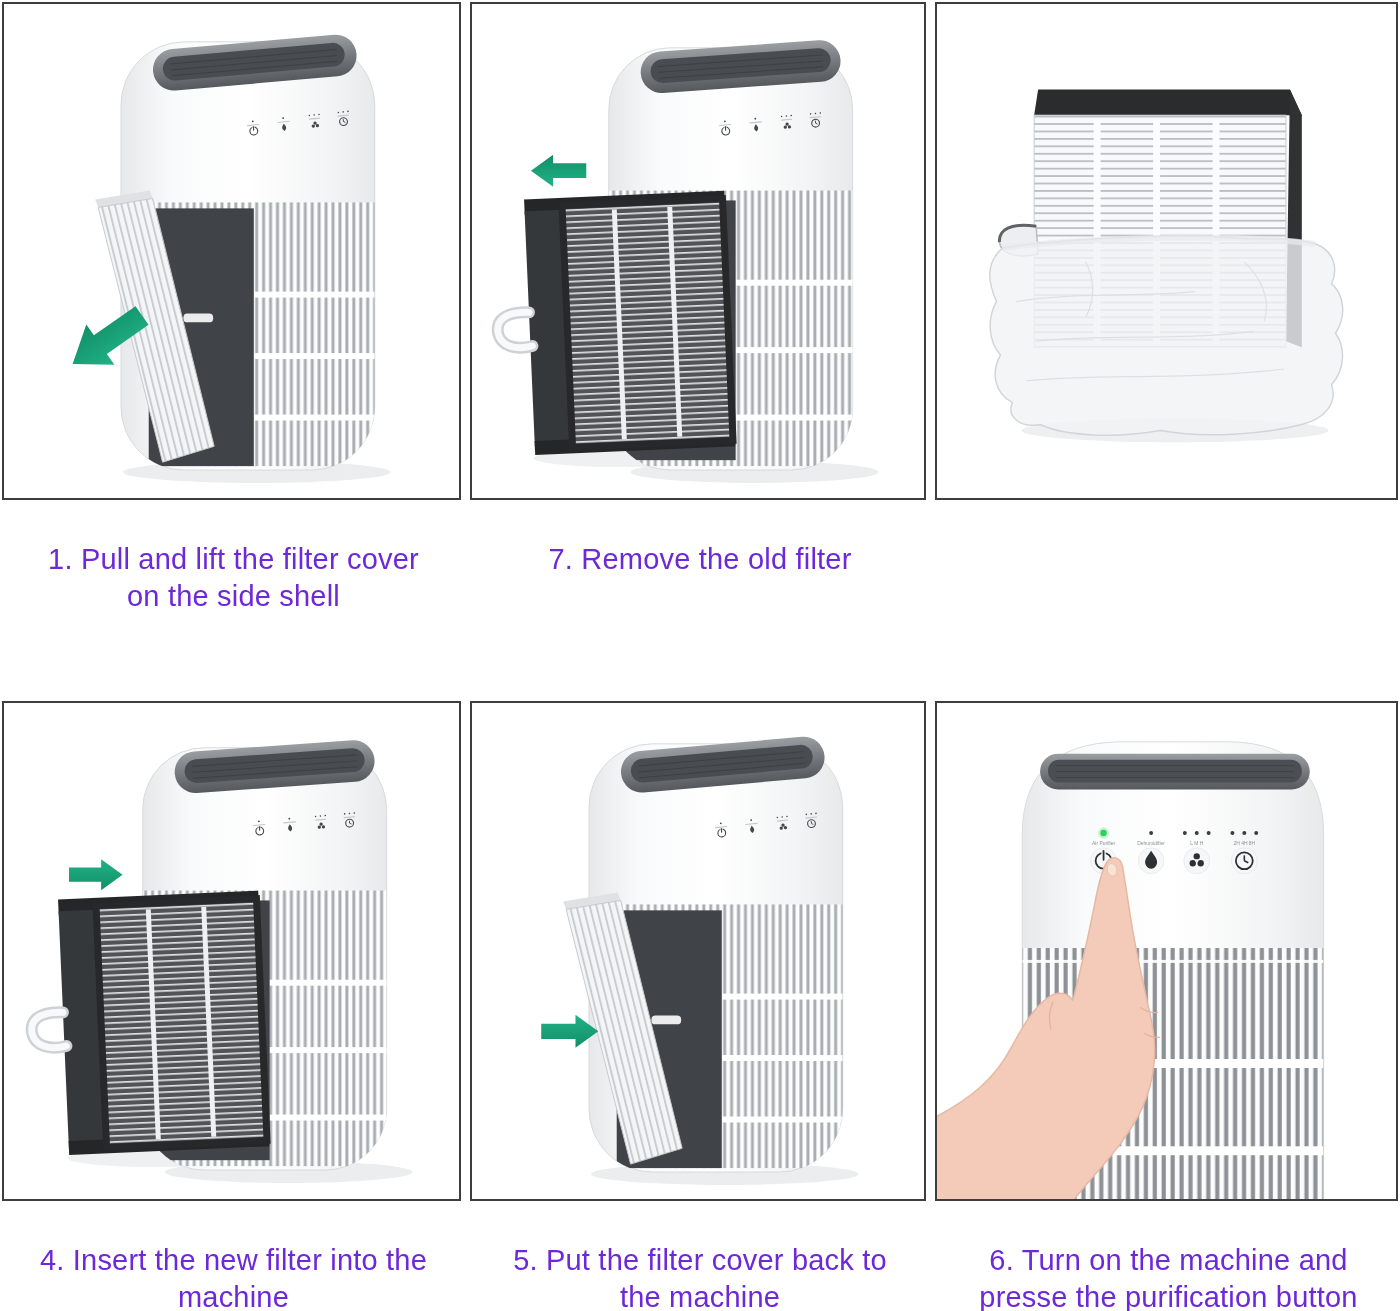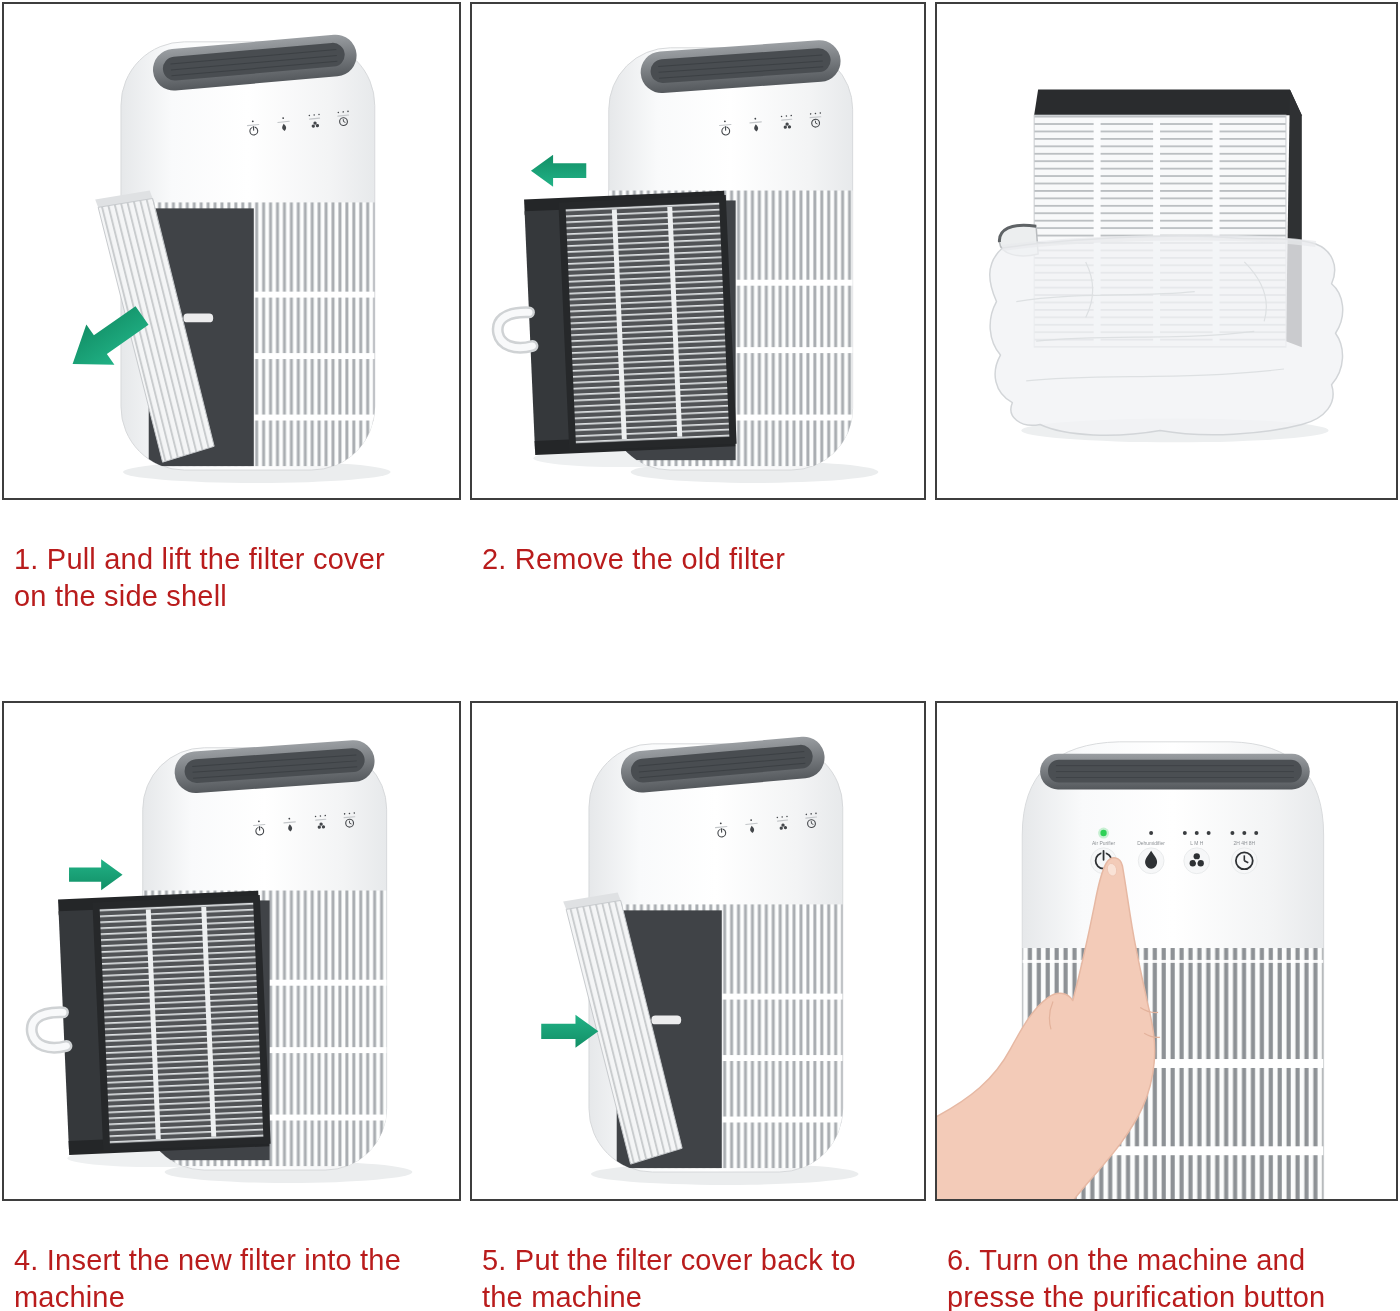--- a/index.html
+++ b/index.html
@@ -15,23 +15,24 @@
     border:2px solid #3e3e3e;
     background:#ffffff;
     overflow:hidden;
     box-sizing:border-box;
   }
   .frame svg{display:block;width:100%;height:100%;}
   .caption{
     white-space:pre-line;
     font-size:29px;
     line-height:1.27;
-    color:#b91c1c;
+    color:#6d28d9;
     letter-spacing:.2px;
     padding:12px 8px 0 12px;
+    text-align:center;
   }
 </style>
 </head>
 <body>
 
 <svg width="0" height="0" style="position:absolute" aria-hidden="true">
   <defs>
     <linearGradient id="gBody" x1="0" y1="0" x2="1" y2="0">
       <stop offset="0" stop-color="#e6e8ea"></stop>
         <stop offset="0.2" stop-color="#f9fafb"></stop>
@@ -205,21 +206,21 @@
           <path d="M90,380 C160,372 250,380 350,368"></path>
           <path d="M310,260 C330,280 336,300 330,320"></path>
           <path d="M150,260 C160,280 158,300 150,316"></path>
         </g>
       </g>
     </svg>
   </div>
 
   <p class="caption" style="grid-area:2/1">1. Pull and lift the filter cover
 on the side shell</p>
-  <p class="caption" style="grid-area:2/2">2. Remove the old filter</p>
+  <p class="caption" style="grid-area:2/2">7. Remove the old filter</p>
 
   <div class="frame" style="grid-area:3/1">
     <svg viewBox="0 0 459 498">
       <ellipse cx="287" cy="472" rx="125" ry="11" fill="#ebedee"></ellipse>
       <ellipse cx="152" cy="458" rx="88" ry="9" fill="#eef0f1"></ellipse>
       <g>
         <rect x="140" y="44" width="246" height="426" rx="62" fill="url(#gBody)" stroke="#d7d9db"></rect>
         <rect x="172" y="42" width="202" height="42" rx="21" fill="url(#gTop)" transform="rotate(-4 273 63)"></rect>
         <rect x="182" y="50" width="182" height="24" rx="12" fill="#494d51" transform="rotate(-4 273 62)"></rect>
         <g transform="rotate(-4 273 62)" stroke="#3c4044" stroke-width="1">

